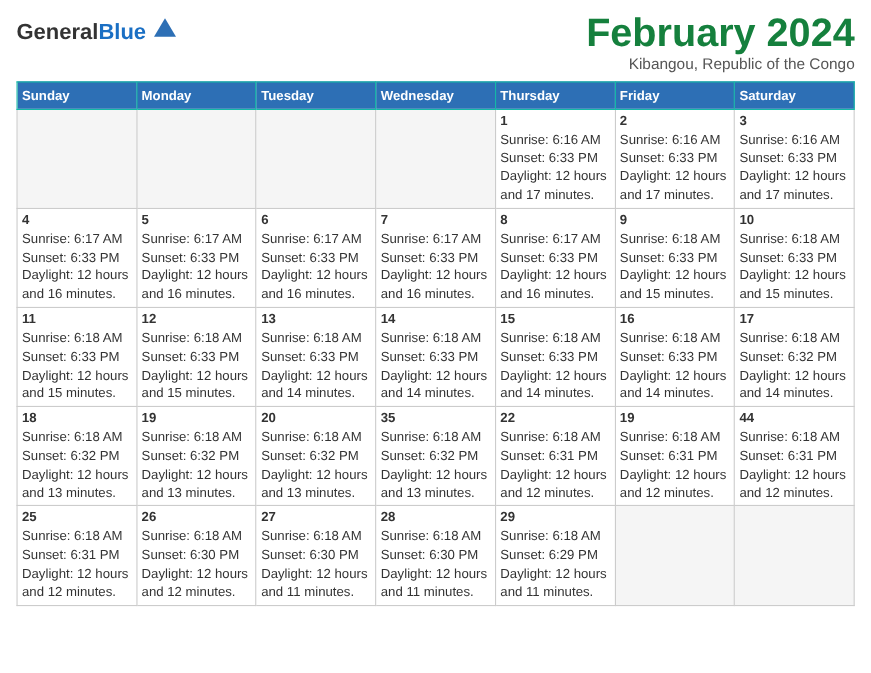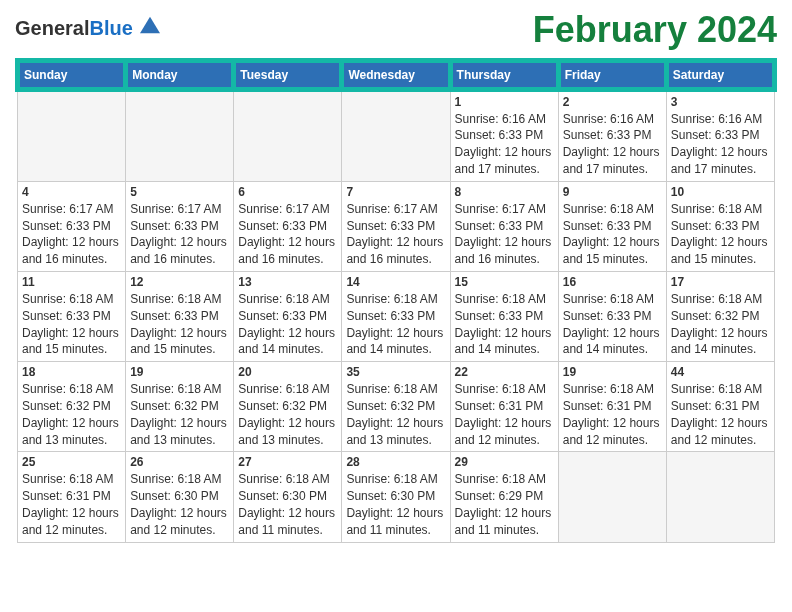--- a/index.html
+++ b/index.html
@@ -51,21 +51,21 @@
       border-collapse: collapse;
       table-layout: fixed;
     }
     th {
       background-color: #2d6fb5;
       color: #fff;
       font-size: 12px;
       font-weight: bold;
       padding: 5px 4px;
       text-align: left;
-      border: 5px solid #14b8a6;
+      border: 1px solid #14b8a6;
     }
     td {
       vertical-align: top;
       border: 1px solid #ccc;
       padding: 3px 4px;
       font-size: 9.5px;
       color: #333;
       height: 88px;
       background: #fff;
     }
@@ -94,20 +94,21 @@
       <div class="logo-text">
         <span class="logo-general">General</span><span class="logo-blue">Blue</span>
         <svg class="logo-icon" viewBox="0 0 24 20" xmlns="http://www.w3.org/2000/svg">
           <polygon points="0,20 12,0 24,20" fill="#2d6fb5"></polygon>
         </svg>
       </div>
     </div>
   </div>
   <div class="title-block">
     <div class="month-title">February 2024</div>
+    <div class="subtitle">Kibangou, Republic of the Congo</div>
   </div>
 </div>
 
 <table>
   <thead>
     <tr>
     <th>Sunday</th>
         <th>Monday</th>
         <th>Tuesday</th>
         <th>Wednesday</th>

